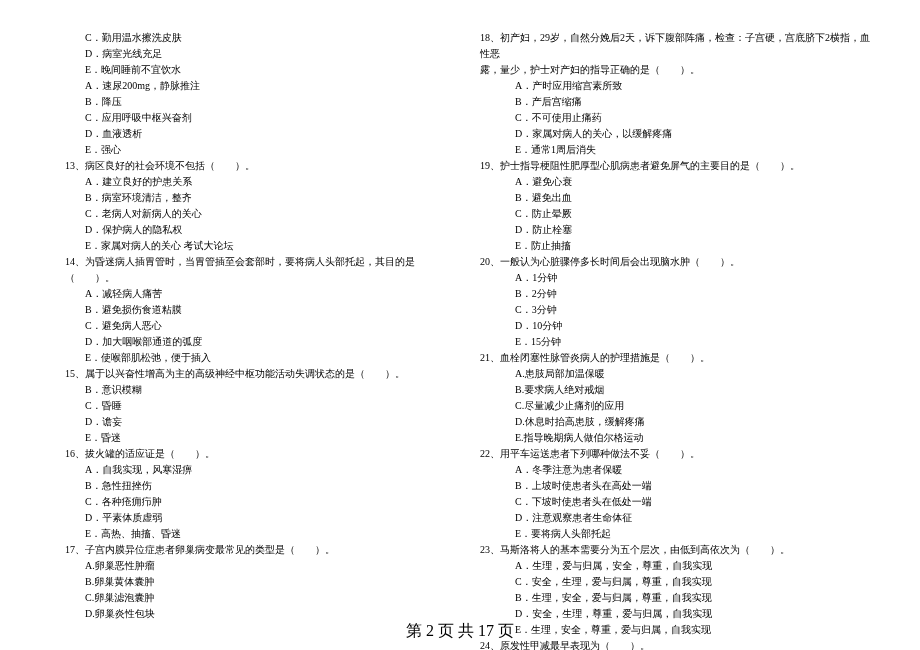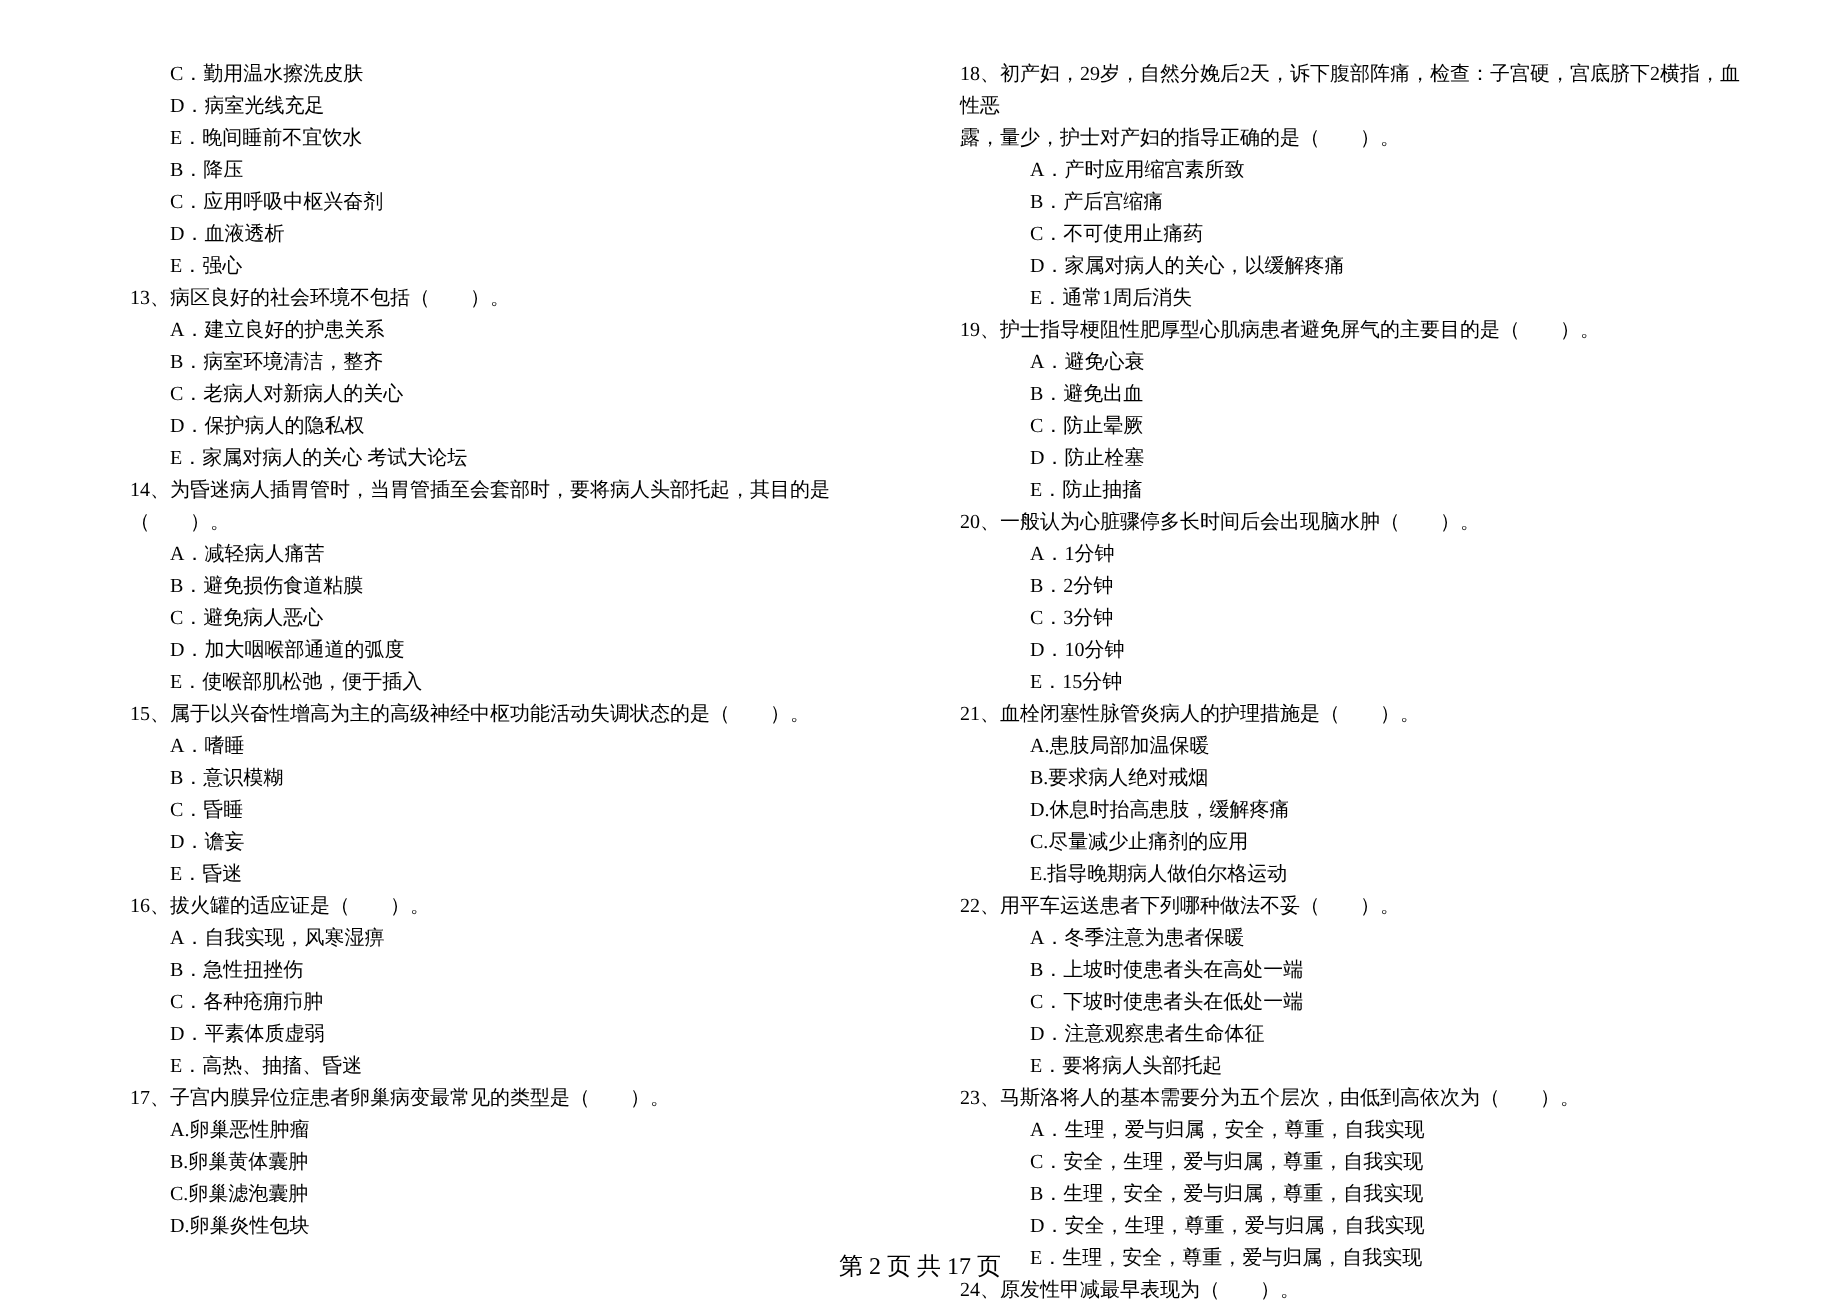--- a/index.html
+++ b/index.html
@@ -24,53 +24,53 @@
     .opt-block { padding-left: 3.5em; }
     .q-line-normal { padding-left: 1.5em; }
     .q-line-flush { padding-left: 0; }
     .q-cont { padding-left: 0; }
     .footer {
       position: absolute;
       bottom: 8px;
       left: 0;
       width: 100%;
       text-align: center;
-      font-size: 12px;
+      font-size: 16px;
     }
   </style>
 </head>
 <body>
 
 <div class="columns">
   <div class="col">
     <div class="opt-block">C．勤用温水擦洗皮肤</div>
     <div class="opt-block">D．病室光线充足</div>
     <div class="opt-block">E．晚间睡前不宜饮水</div>
 
+    <div class="opt-block">A．速尿200mg，静脉推注</div>
     <div class="opt-block">B．降压</div>
     <div class="opt-block">C．应用呼吸中枢兴奋剂</div>
     <div class="opt-block">D．血液透析</div>
     <div class="opt-block">E．强心</div>
 
     <div class="q-line-normal">13、病区良好的社会环境不包括（　　）。</div>
     <div class="opt-block">A．建立良好的护患关系</div>
     <div class="opt-block">B．病室环境清洁，整齐</div>
     <div class="opt-block">C．老病人对新病人的关心</div>
     <div class="opt-block">D．保护病人的隐私权</div>
     <div class="opt-block">E．家属对病人的关心 考试大论坛</div>
 
     <div class="q-line-normal">14、为昏迷病人插胃管时，当胃管插至会套部时，要将病人头部托起，其目的是（　　）。</div>
     <div class="opt-block">A．减轻病人痛苦</div>
     <div class="opt-block">B．避免损伤食道粘膜</div>
     <div class="opt-block">C．避免病人恶心</div>
     <div class="opt-block">D．加大咽喉部通道的弧度</div>
     <div class="opt-block">E．使喉部肌松弛，便于插入</div>
 
     <div class="q-line-normal">15、属于以兴奋性增高为主的高级神经中枢功能活动失调状态的是（　　）。</div>
-    <div class="opt-block">A．嗜睡</div>
     <div class="opt-block">B．意识模糊</div>
     <div class="opt-block">C．昏睡</div>
     <div class="opt-block">D．谵妄</div>
     <div class="opt-block">E．昏迷</div>
 
     <div class="q-line-normal">16、拔火罐的适应证是（　　）。</div>
     <div class="opt-block">A．自我实现，风寒湿痹</div>
     <div class="opt-block">B．急性扭挫伤</div>
     <div class="opt-block">C．各种疮痈疖肿</div>
     <div class="opt-block">D．平素体质虚弱</div>
@@ -103,22 +103,22 @@
     <div class="q-line-flush">20、一般认为心脏骤停多长时间后会出现脑水肿（　　）。</div>
     <div class="opt-block">A．1分钟</div>
     <div class="opt-block">B．2分钟</div>
     <div class="opt-block">C．3分钟</div>
     <div class="opt-block">D．10分钟</div>
     <div class="opt-block">E．15分钟</div>
 
     <div class="q-line-flush">21、血栓闭塞性脉管炎病人的护理措施是（　　）。</div>
     <div class="opt-block">A.患肢局部加温保暖</div>
     <div class="opt-block">B.要求病人绝对戒烟</div>
+    <div class="opt-block">C.尽量减少止痛剂的应用</div>
     <div class="opt-block">D.休息时抬高患肢，缓解疼痛</div>
-    <div class="opt-block">C.尽量减少止痛剂的应用</div>
     <div class="opt-block">E.指导晚期病人做伯尔格运动</div>
 
     <div class="q-line-flush">22、用平车运送患者下列哪种做法不妥（　　）。</div>
     <div class="opt-block">A．冬季注意为患者保暖</div>
     <div class="opt-block">B．上坡时使患者头在高处一端</div>
     <div class="opt-block">C．下坡时使患者头在低处一端</div>
     <div class="opt-block">D．注意观察患者生命体征</div>
     <div class="opt-block">E．要将病人头部托起</div>
 
     <div class="q-line-flush">23、马斯洛将人的基本需要分为五个层次，由低到高依次为（　　）。</div>

